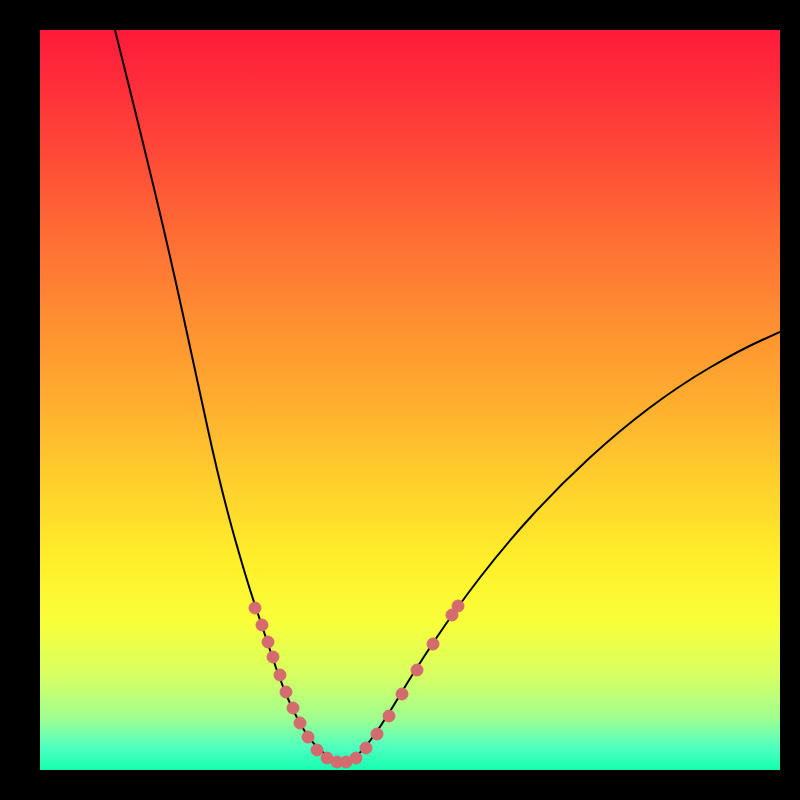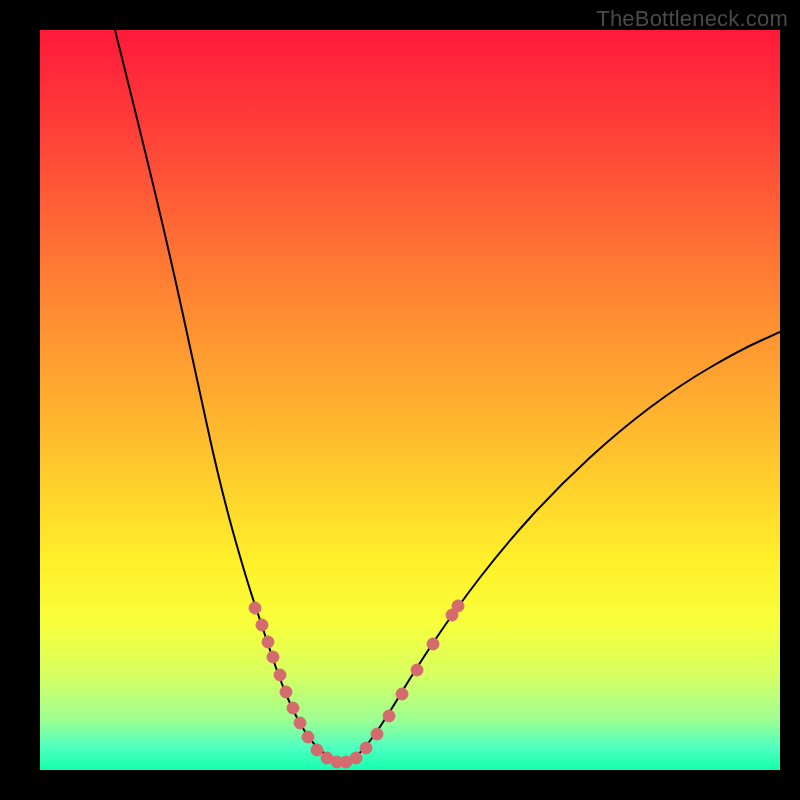--- a/index.html
+++ b/index.html
@@ -69,21 +69,20 @@
   }
   .marker {
     fill: #d46b6f;
     stroke: #d46b6f;
   }
 </style>
 </head>
 <body>
 
 <div class="frame">
-  <div class="watermark">TheBottleneck.com</div>
   <div class="plot-area">
     <div class="gradient-bg"></div>
     <svg class="curve-layer" viewBox="0 0 740 740" preserveAspectRatio="none">
       <path id="bottleneck-curve" class="curve-path" d="M 75 0 Q 100 100 115 162.5 Q 130 225 142.5 282.5 Q 155 340 167.5 397.5 Q 180 455 192.5 500 Q 205 545 215 575 Q 225 605 232.5 627.5 Q 240 650 247.5 667.5 Q 255 685 262.5 697.5 Q 270 710 277.5 717.5 Q 285 725 292.5 728.5 Q 300 732 306 731 Q 312 730 318.5 724 Q 325 718 335 704 Q 345 690 360 665 Q 375 640 395 610 Q 415 580 440 547.5 Q 465 515 492.5 485 Q 520 455 550 427.5 Q 580 400 610 377.5 Q 640 355 670 337.5 Q 700 320 720 311 T 740 302"></path>
       <g id="marker-group">
           <circle cx="215" cy="578" r="6" class="marker"></circle>
           <circle cx="222" cy="595" r="6" class="marker"></circle>
           <circle cx="228" cy="612" r="6" class="marker"></circle>
           <circle cx="233" cy="627" r="6" class="marker"></circle>
           <circle cx="240" cy="645" r="6" class="marker"></circle>

